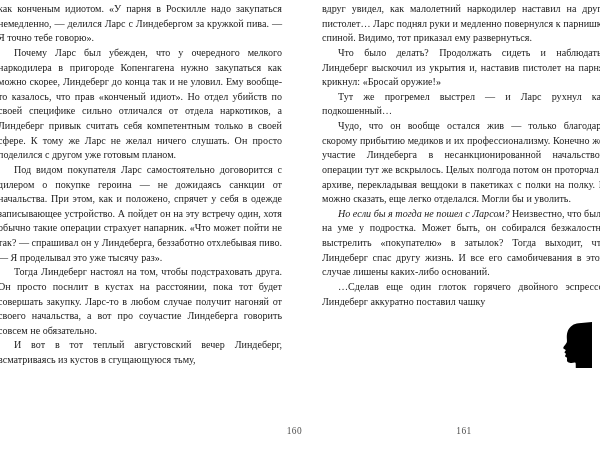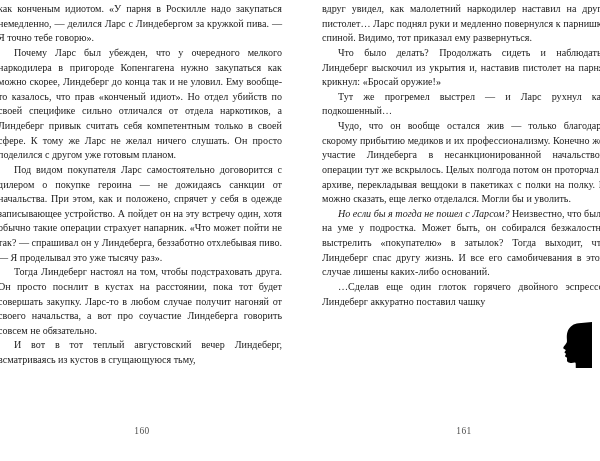--- a/index.html
+++ b/index.html
@@ -68,21 +68,22 @@
     position: absolute;
     font-size: 9.4px;
     line-height: 1;
     color: #50504f;
     letter-spacing: 0.4px;
   }
   .page-left .folio {
     left: 0;
     width: 284px;
     top: 427px;
-    text-align: center;
+    text-align: right;
+    padding-left: 18px;
   }
   .page-right .folio {
     left: 22px;
     width: 284px;
     top: 427px;
     text-align: center;
   }
   .silhouette {
     position: absolute;
     right: 8px;

